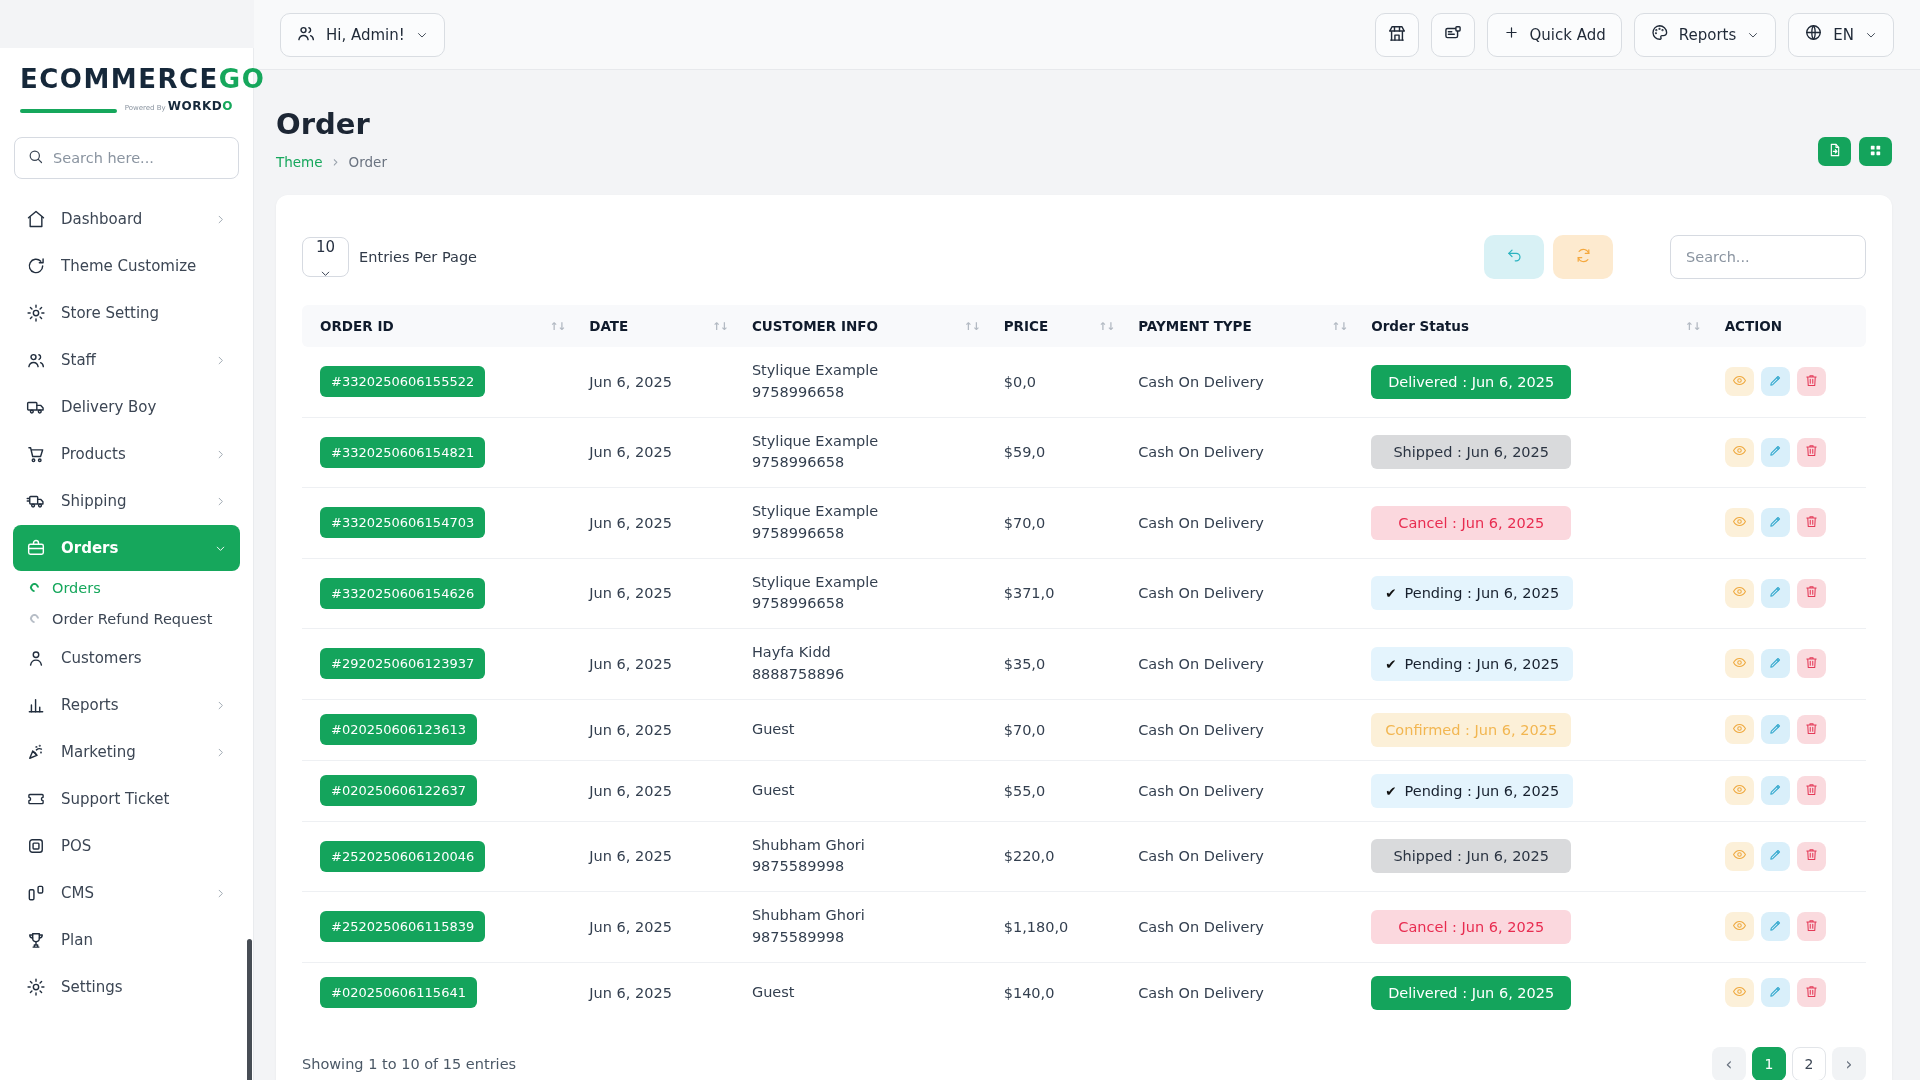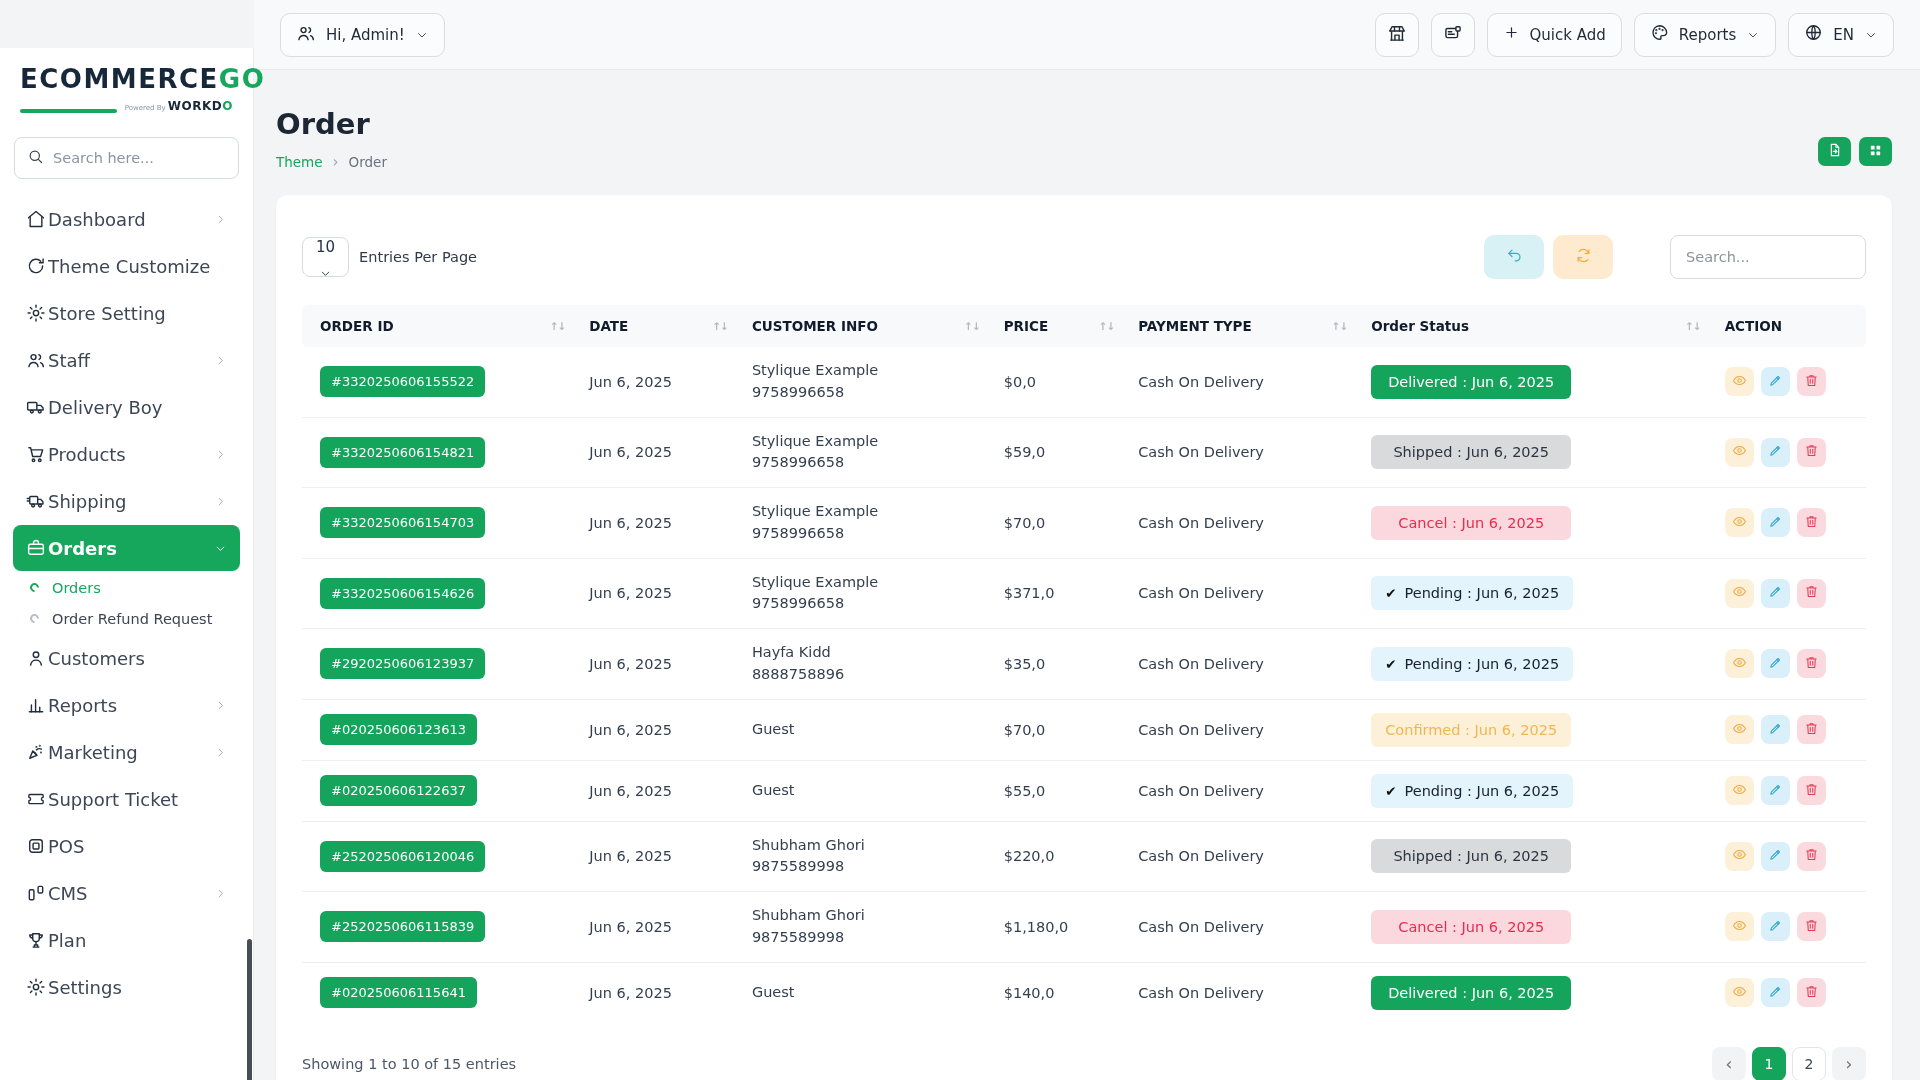--- a/index.html
+++ b/index.html
@@ -18,22 +18,22 @@
   .powered { font-size:7px; color:#8a94a0; white-space:nowrap; }
   .powered .pb-brand { font-size:12px; font-weight:800; color:#16283a; letter-spacing:.5px; }
   .powered .pb-accent { color:#16a75c; }
   .side-search { margin:16px 14px 8px 14px; display:flex; align-items:center; gap:9px;
     border:1px solid #d6dae1; border-radius:8px; height:42px; padding:0 12px; background:#fff; }
   .side-search svg { color:#3c4654; }
   .side-search input { border:none; outline:none; font-size:14.5px; color:#3c4654; width:100%;
     font-family:inherit; background:transparent; }
   .side-search input::placeholder { color:#8a94a0; }
   .nav { padding:8px 0 0 0; }
-  .nav-item { display:flex; align-items:center; gap:2px; height:46px; margin:1px 13px; padding:0 13px;
-    border-radius:8px; color:#3c4654; font-size:18px; cursor:pointer; }
+  .nav-item { display:flex; align-items:center; gap:15px; height:46px; margin:1px 13px; padding:0 13px;
+    border-radius:8px; color:#3c4654; font-size:15px; cursor:pointer; }
   .nav-item .ni-icon { width:20px; height:20px; display:grid; place-items:center; color:#222e3e; }
   .nav-item .ni-label { flex:1; white-space:nowrap; overflow:hidden; }
   .nav-item .ni-chev { color:#9aa3ad; display:grid; place-items:center; }
   .nav-item.active { background:#16a75c; color:#fff; font-weight:600; }
   .nav-item.active .ni-icon, .nav-item.active .ni-chev { color:#fff; }
   .sub-item { display:flex; align-items:center; gap:13px; height:31px; padding-left:30px;
     font-size:14.5px; color:#3c4654; cursor:pointer; }
   .sub-bullet { width:9px; height:9px; border-radius:50%; border:2px solid #b6bdc6;
     border-bottom-color:transparent; transform:rotate(-45deg); flex-shrink:0; }
   .sub-item.active { color:#16a75c; }

